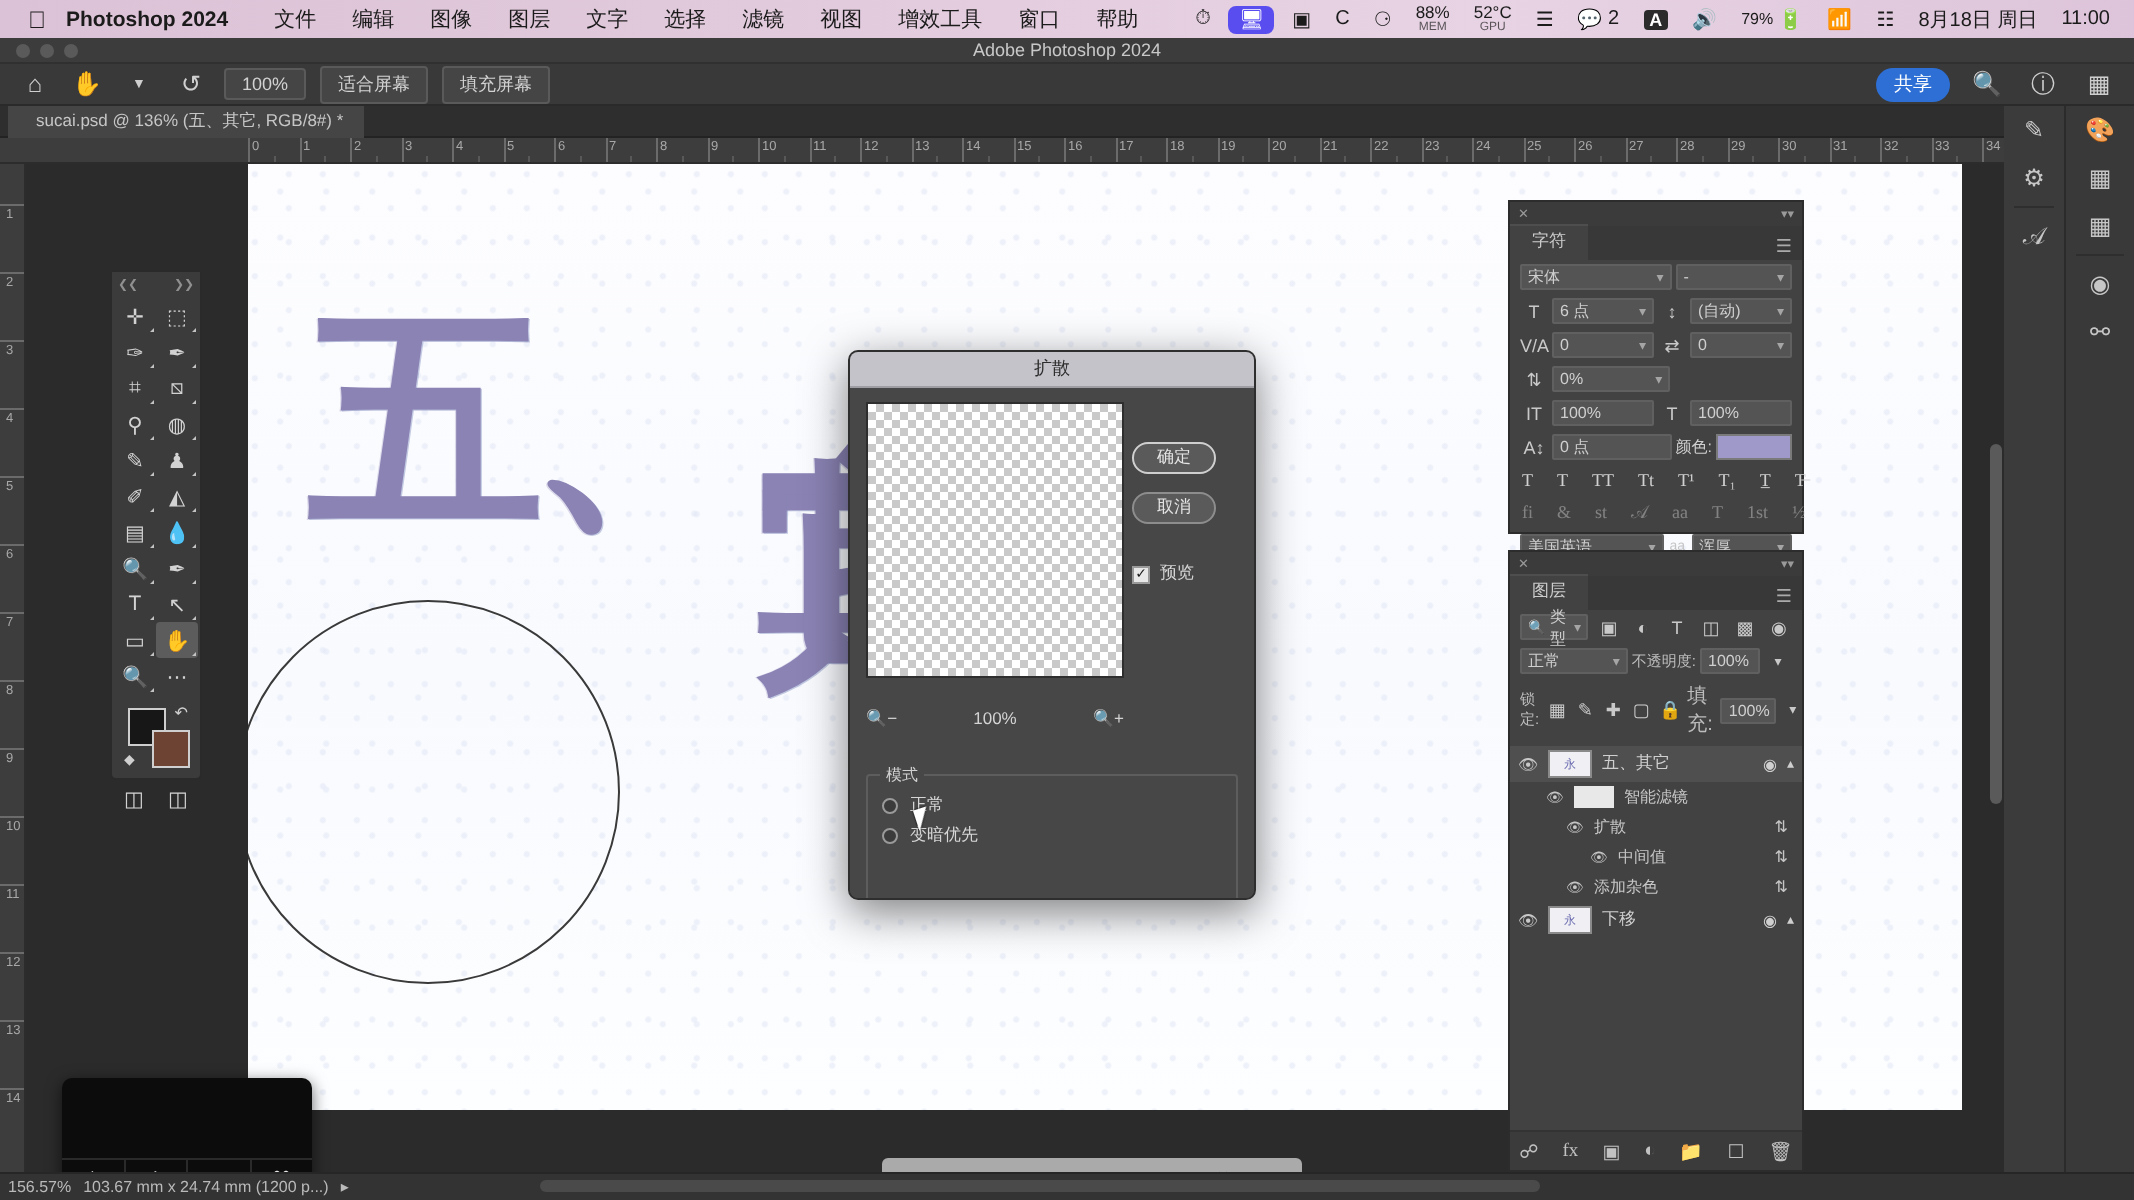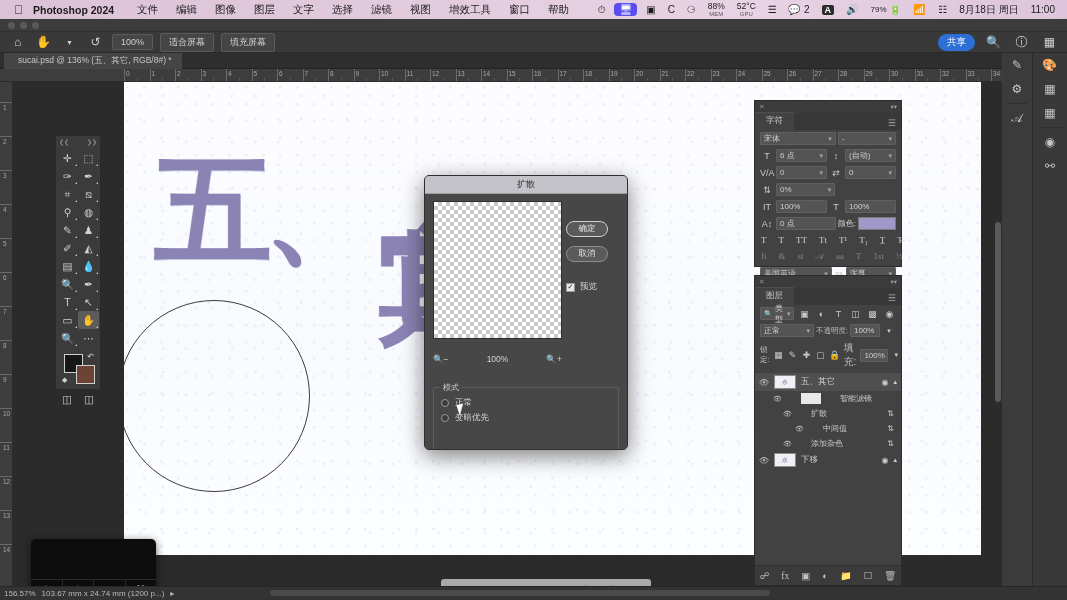--- a/index.html
+++ b/index.html
@@ -171,21 +171,21 @@
   .fontstyle-row { display:flex; gap:12px; padding: 3px 6px; color:#d0d0d0; font-size:9px;}
   .fontstyle-row span { font-family:"Liberation Serif", serif; }
   .dim { opacity: .45; }
   .lang-row { display:flex; gap:3px; padding: 2px 5px; align-items:center;}
 
   
   .lyr-row { display:flex; align-items:center; height:18px; padding:0 4px; gap:5px; font-size:8.5px; color:#cfcfcf;}
   .lyr-row.sel { background:#4f4f4f; }
   .eye { width:10px; color:#c9c9c9; font-size:8px; text-align:center;}
   .thumb { width:22px; height:14px; border:1px solid #8a8a8a; background:#f0f0f4; flex:none; font-size:6px; color:#6a6ab0; display:flex; align-items:center; justify-content:center; overflow:hidden;}
-  .fx-row { display:flex; align-items:center; height:15px; font-size:8px; color:#c6c6c6; gap:19px;}
+  .fx-row { display:flex; align-items:center; height:15px; font-size:8px; color:#c6c6c6; gap:5px;}
   .fx-row .eye2 { width:9px; text-align:center; font-size:7px;}
   .lyr-foot { position:absolute; left:0; right:0; bottom:0; height:20px; background:#3b3b3b; display:flex; align-items:center; justify-content:center; gap:12px; color:#c2c2c2; font-size:9.5px; border-top:1px solid #333;}
 
   
   .dialog {
     position: absolute; left: 424px; top: 175px; width: 204px; height: 275px;
     background: #4a4a4a; border: 1px solid #2e2e2e; border-radius: 5px;
     box-shadow: 0 6px 22px rgba(0,0,0,.5);
     overflow: hidden;
   }
@@ -294,20 +294,21 @@
   <span class="ritem clock">8月18日 周日</span>
   <span class="ritem clock">11:00</span>
 </div>
 
 <div class="pstitle">
   <div class="traffic">
     <i></i>
     <i></i>
     <i></i>
   </div>
+  <div class="t">Adobe Photoshop 2024</div>
 </div>
 
 <div class="optbar">
   <span class="icobtn">⌂</span>
   <span class="icobtn">✋</span>
   <span class="icobtn" style="font-size:7px">▼</span>
   <span class="icobtn">↺</span>
   <span class="optfield">100%</span>
   <span class="optfield">适合屏幕</span>
   <span class="optfield">填充屏幕</span>

